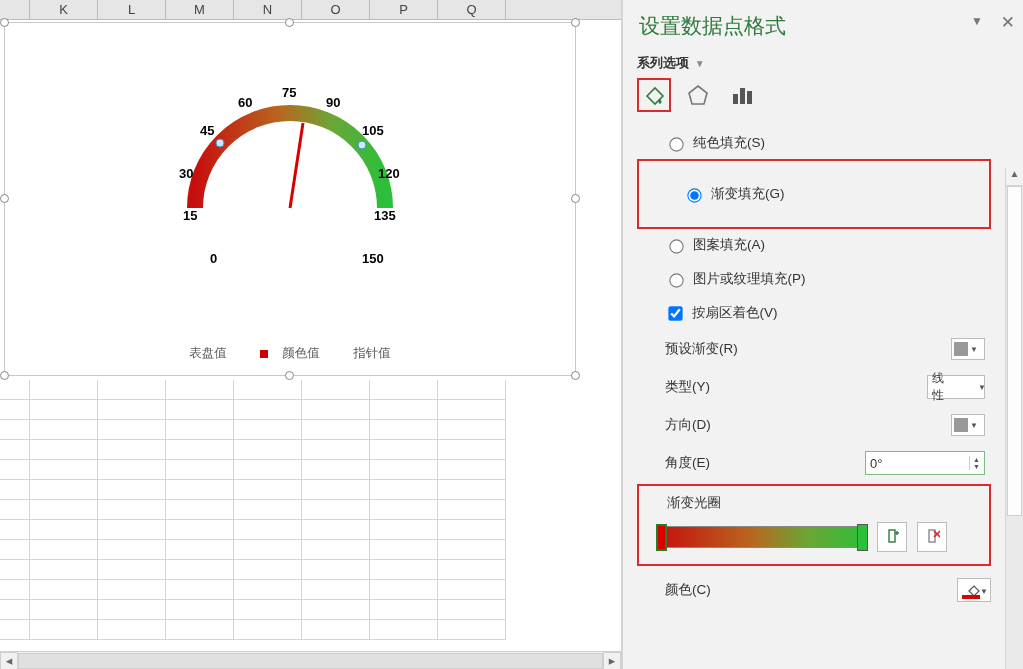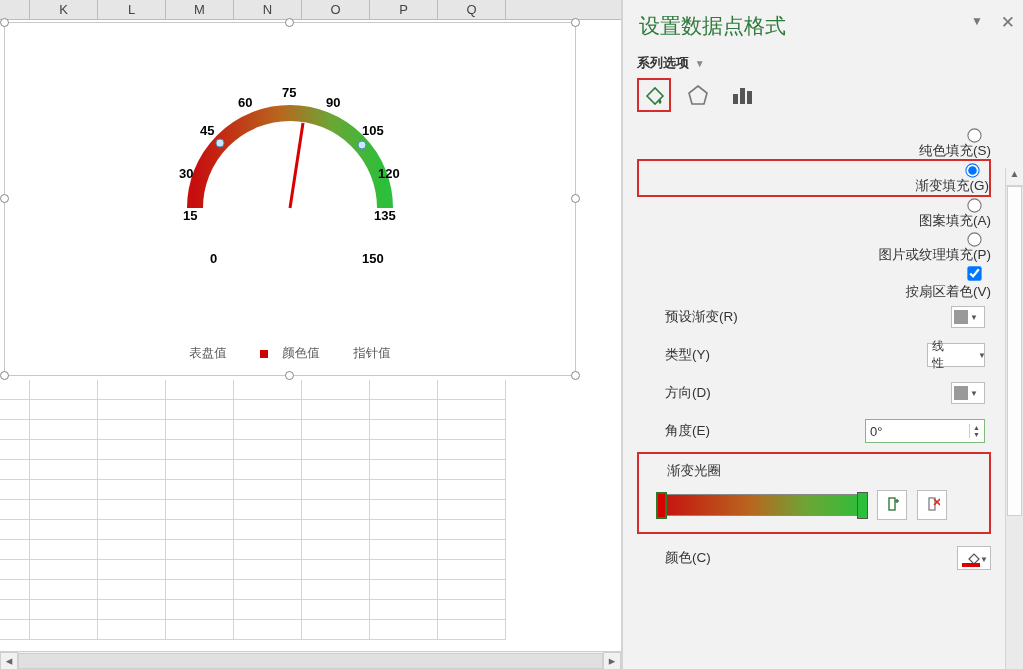--- a/index.html
+++ b/index.html
@@ -160,30 +160,29 @@
   .icon-tab.active {
     border:2px solid #d62c2c;
   }
 
   .options-col {
     position: relative;
     padding-right: 22px;
   }
   .radio-row, .check-row {
     display: flex;
-    align-items: flex-end;
+    align-items: center;
     height: 34px;
     padding-left: 28px;
     font-size: 13.5px;
-    flex-direction: column;
   }
   .radio-row input, .check-row input { margin-right: 10px; transform: scale(1.1); }
   .highlight-box {
     border: 2px solid #d62c2c;
-    padding: 0;
+    padding: 16px;
     margin: -1px 0;
   }
 
   .prop-row {
     display: flex;
     align-items: center;
     height: 38px;
     padding-left: 28px;
     padding-right: 6px;
     font-size: 13.5px;

